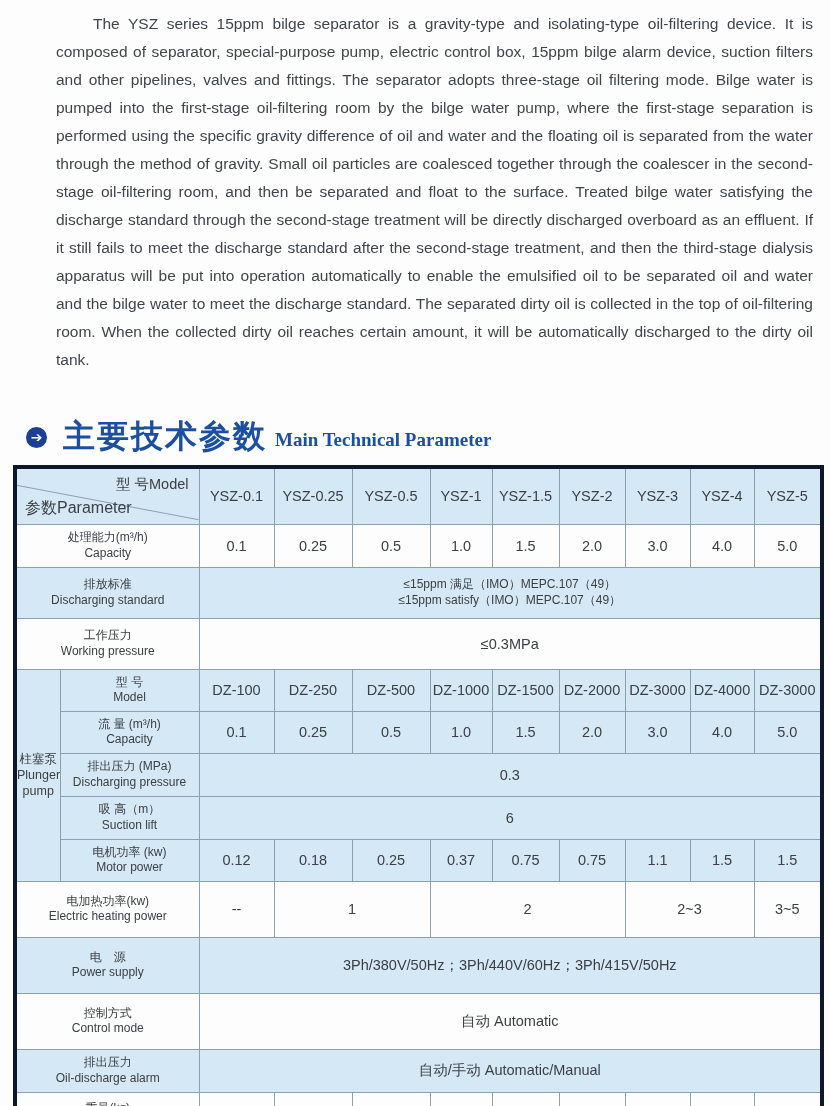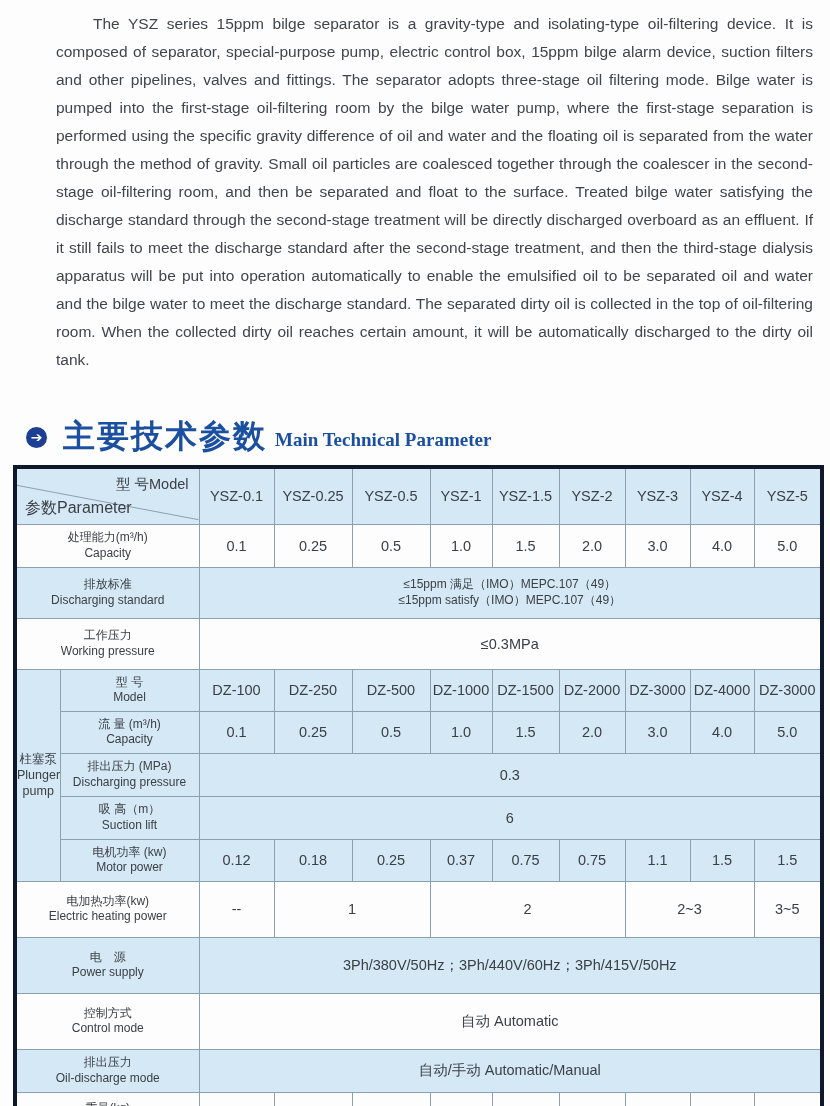--- a/index.html
+++ b/index.html
@@ -243,21 +243,21 @@
     <td colspan="2">
       <div class="lbl">控制方式</div>
       <div class="lbl">Control mode</div>
     </td>
     <td colspan="9" class="lbl">自动 Automatic</td>
   </tr>
 
   <tr class="blue rh43">
     <td colspan="2">
       <div class="lbl">排出压力</div>
-      <div class="lbl">Oil-discharge mode</div>
+      <div class="lbl">Oil-discharge alarm</div>
     </td>
     <td colspan="9" class="lbl">自动/手动 Automatic/Manual</td>
   </tr>
 
   <tr class="rh45">
     <td colspan="2">
       <div class="lbl">重量(kg)</div>
       <div class="lbl">Weight</div>
     </td>
     <td class="val">205</td>

